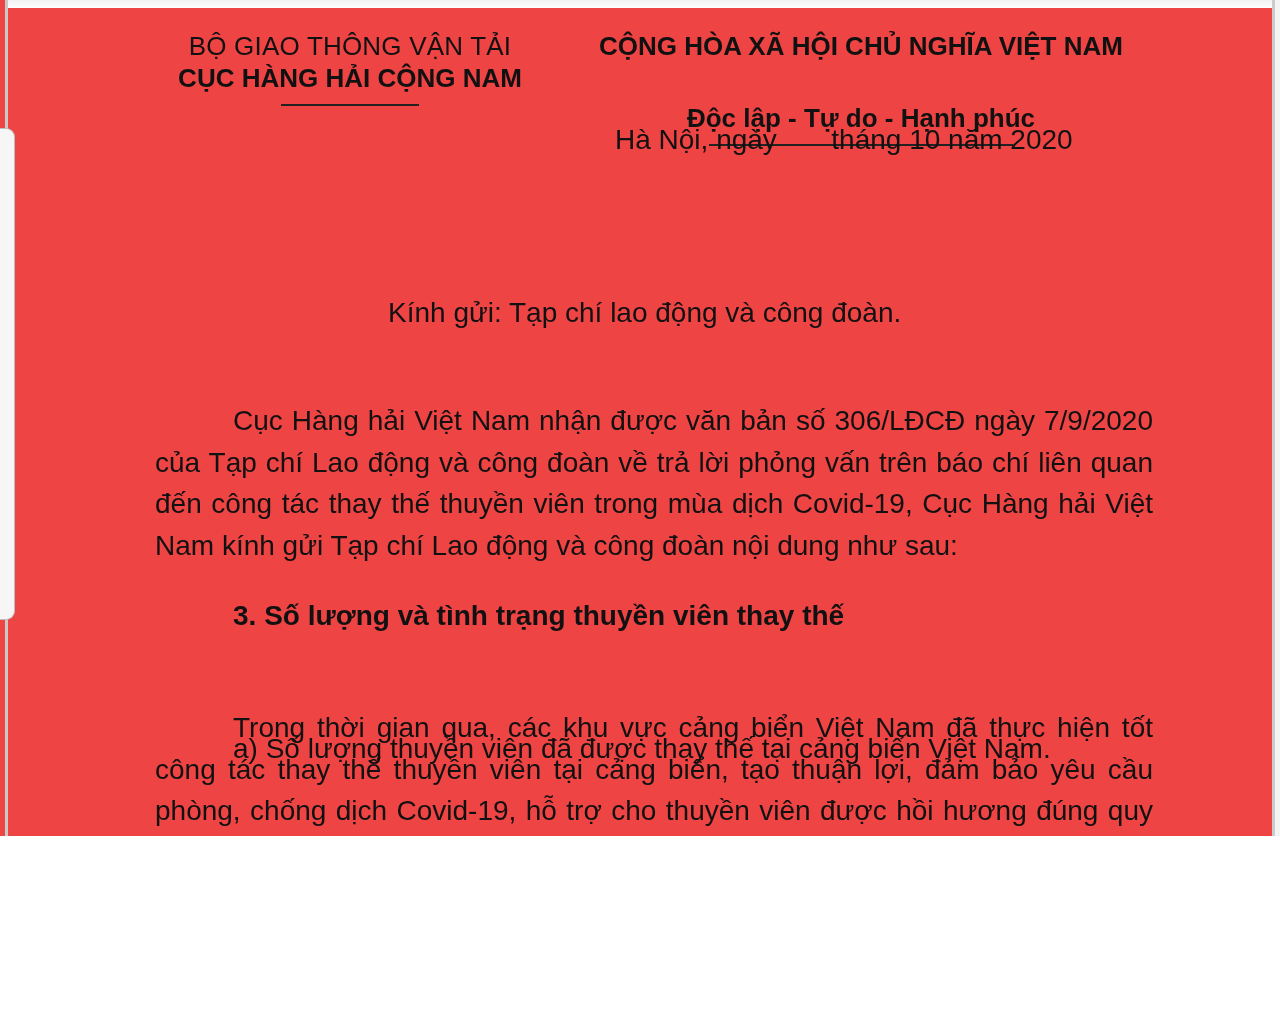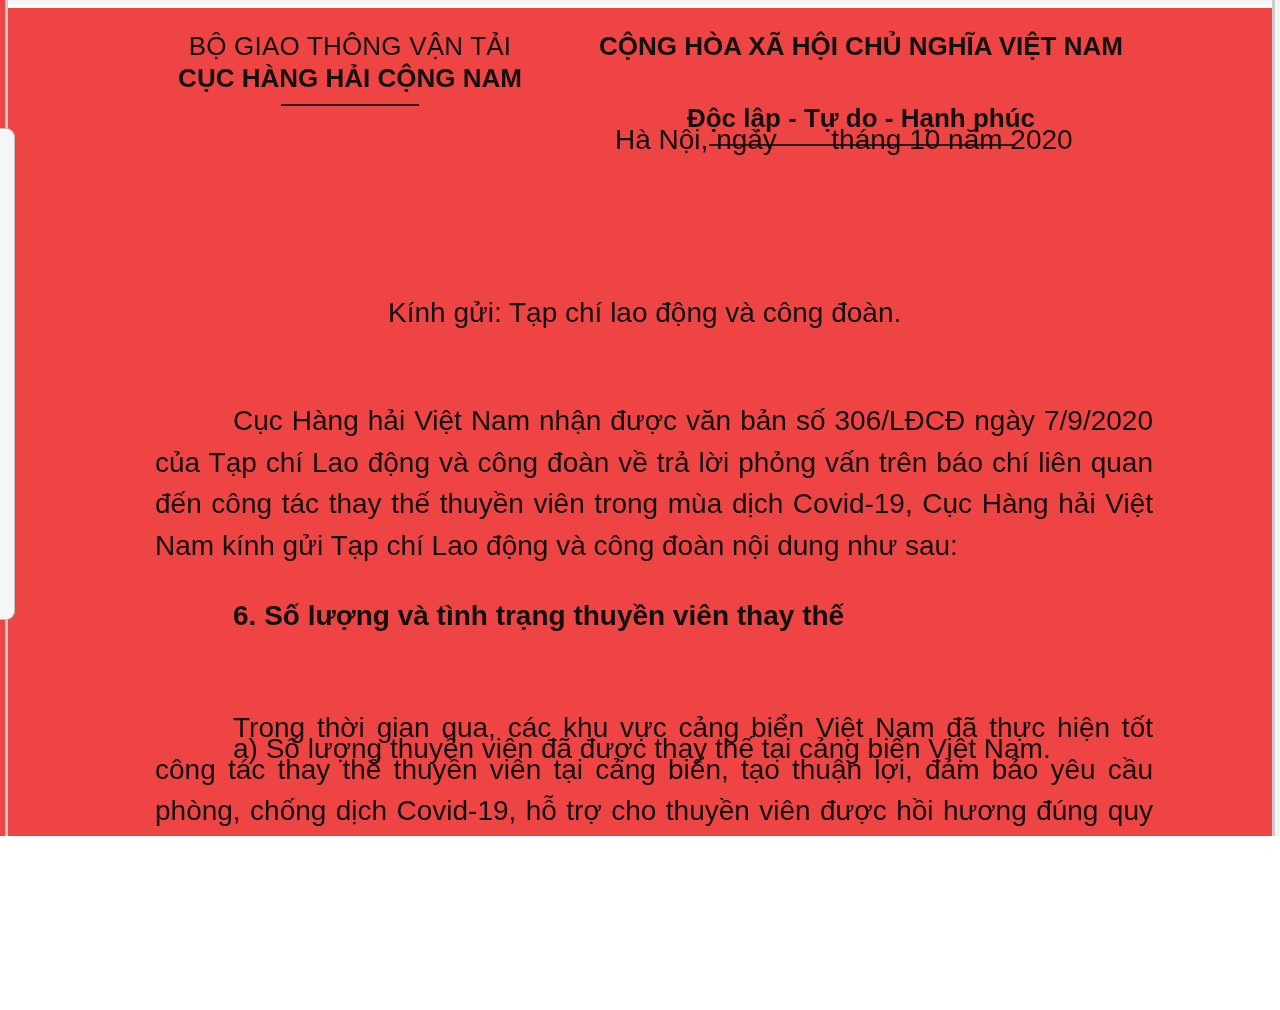--- a/index.html
+++ b/index.html
@@ -193,21 +193,21 @@
       <div class="motto">Độc lập - Tự do - Hạnh phúc</div>
       <div class="rule"></div>
     </div>
 
     <div class="date-line">Hà Nội, ngày       tháng 10 năm 2020</div>
 
     <div class="salutation">Kính gửi: Tạp chí lao động và công đoàn.</div>
 
     <div class="body-block p1"><span class="indent"></span><span>Cục Hàng hải Việt Nam nhận được văn bản số 306/LĐCĐ ngày 7/9/2020 của Tạp chí Lao động và công đoàn về trả lời phỏng vấn trên báo chí liên quan đến công tác thay thế thuyền viên trong mùa dịch Covid-19, Cục Hàng hải Việt Nam kính gửi Tạp chí Lao động và công đoàn nội dung như sau:</span></div>
 
-    <div class="heading1">6.  Số lượng và tình trạng thuyền viên thay thế</div>
+    <div class="heading1">3.  Số lượng và tình trạng thuyền viên thay thế</div>
 
     <div class="subhead-a">a) Số lượng thuyền viên đã được thay thế tại cảng biển Việt Nam.</div>
 
     <div class="body-block p2"><span class="indent"></span><span>Trong thời gian qua, các khu vực cảng biển Việt Nam đã thực hiện tốt công tác thay thế thuyền viên tại cảng biển, tạo thuận lợi, đảm bảo yêu cầu phòng, chống dịch Covid-19, hỗ trợ cho thuyền viên được hồi hương đúng quy định. Lượng thuyền viên thay thế tại cảng biển Việt Nam (bao gồm thuyền viên Việt Nam là việc trên tuyến quốc tế, thuyền viên nước ngoài đến thời hạn thay thế) nhiều nhất tập trung tại một số cảng biển như Hải Phòng, Quảng Ninh, Vũng Tàu, Quảng Trị, Nha Trang, Thành phố Hồ</span></div>
 
     <div class="clip-line">Chí Minh... thể tại Hải Phòng từ tháng 3/2020 đến ngày 01/7/2020, giải</div>
   </div>
 </div>
 
 </body></html>

